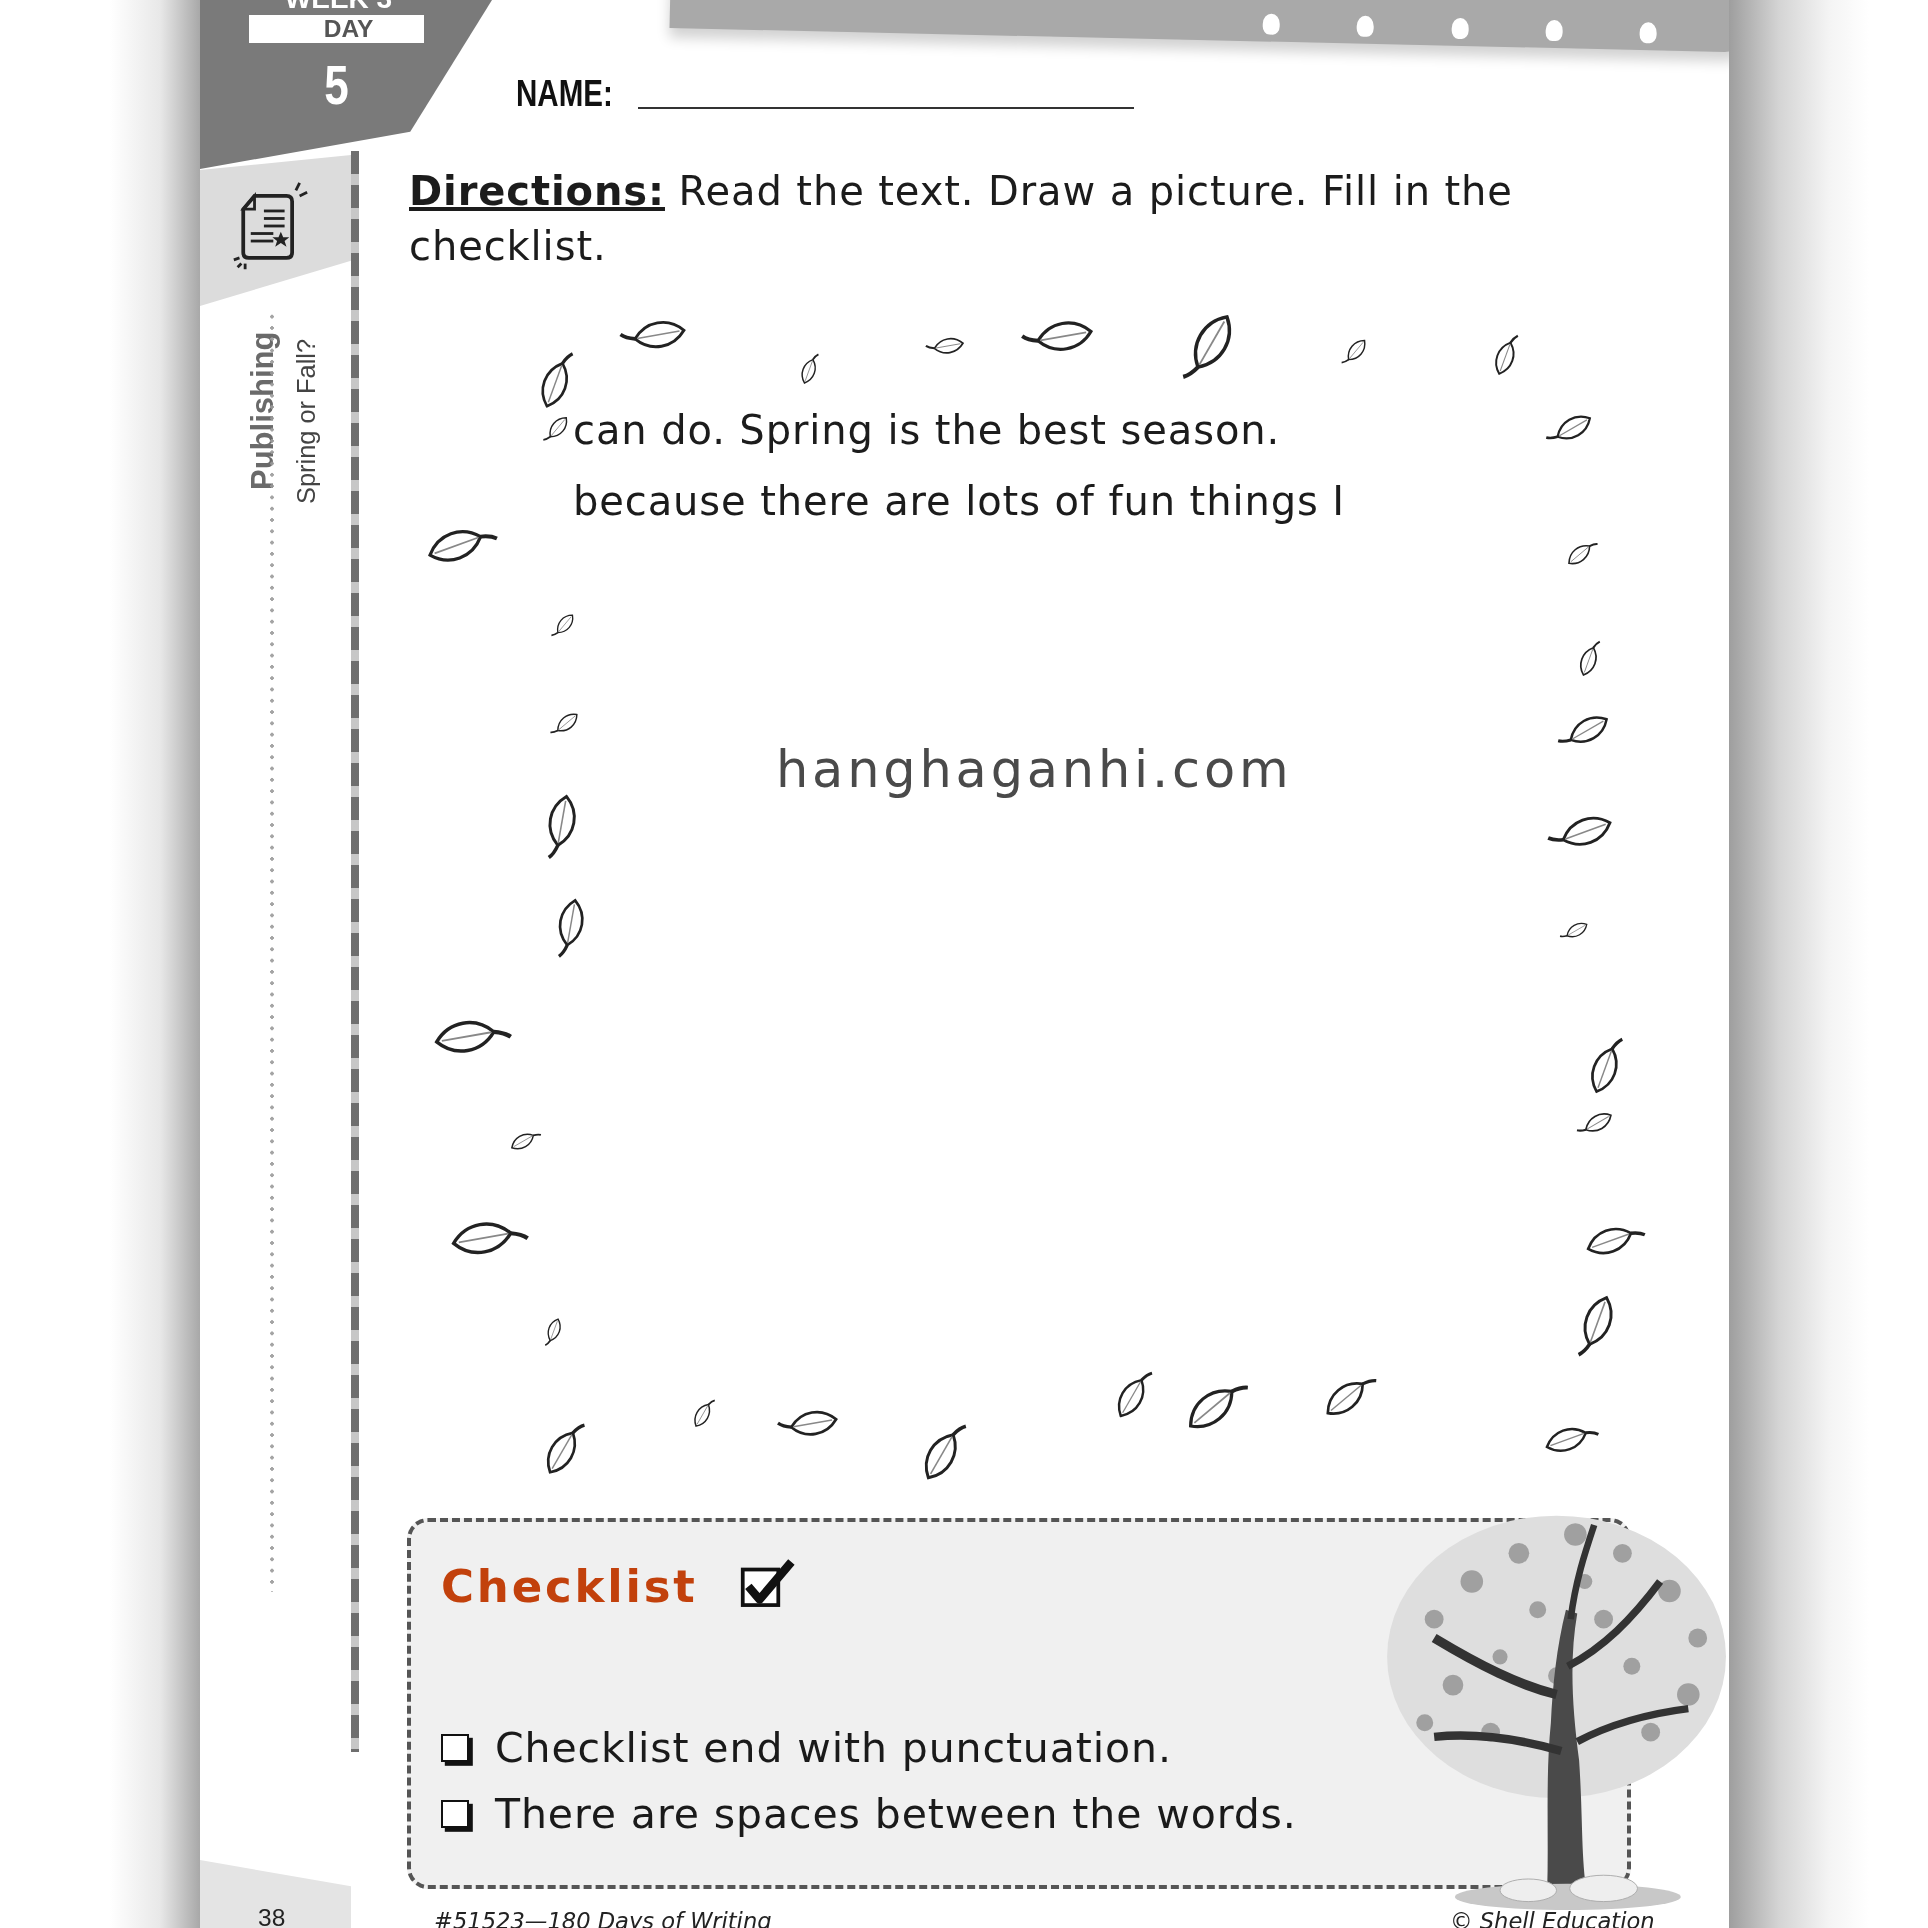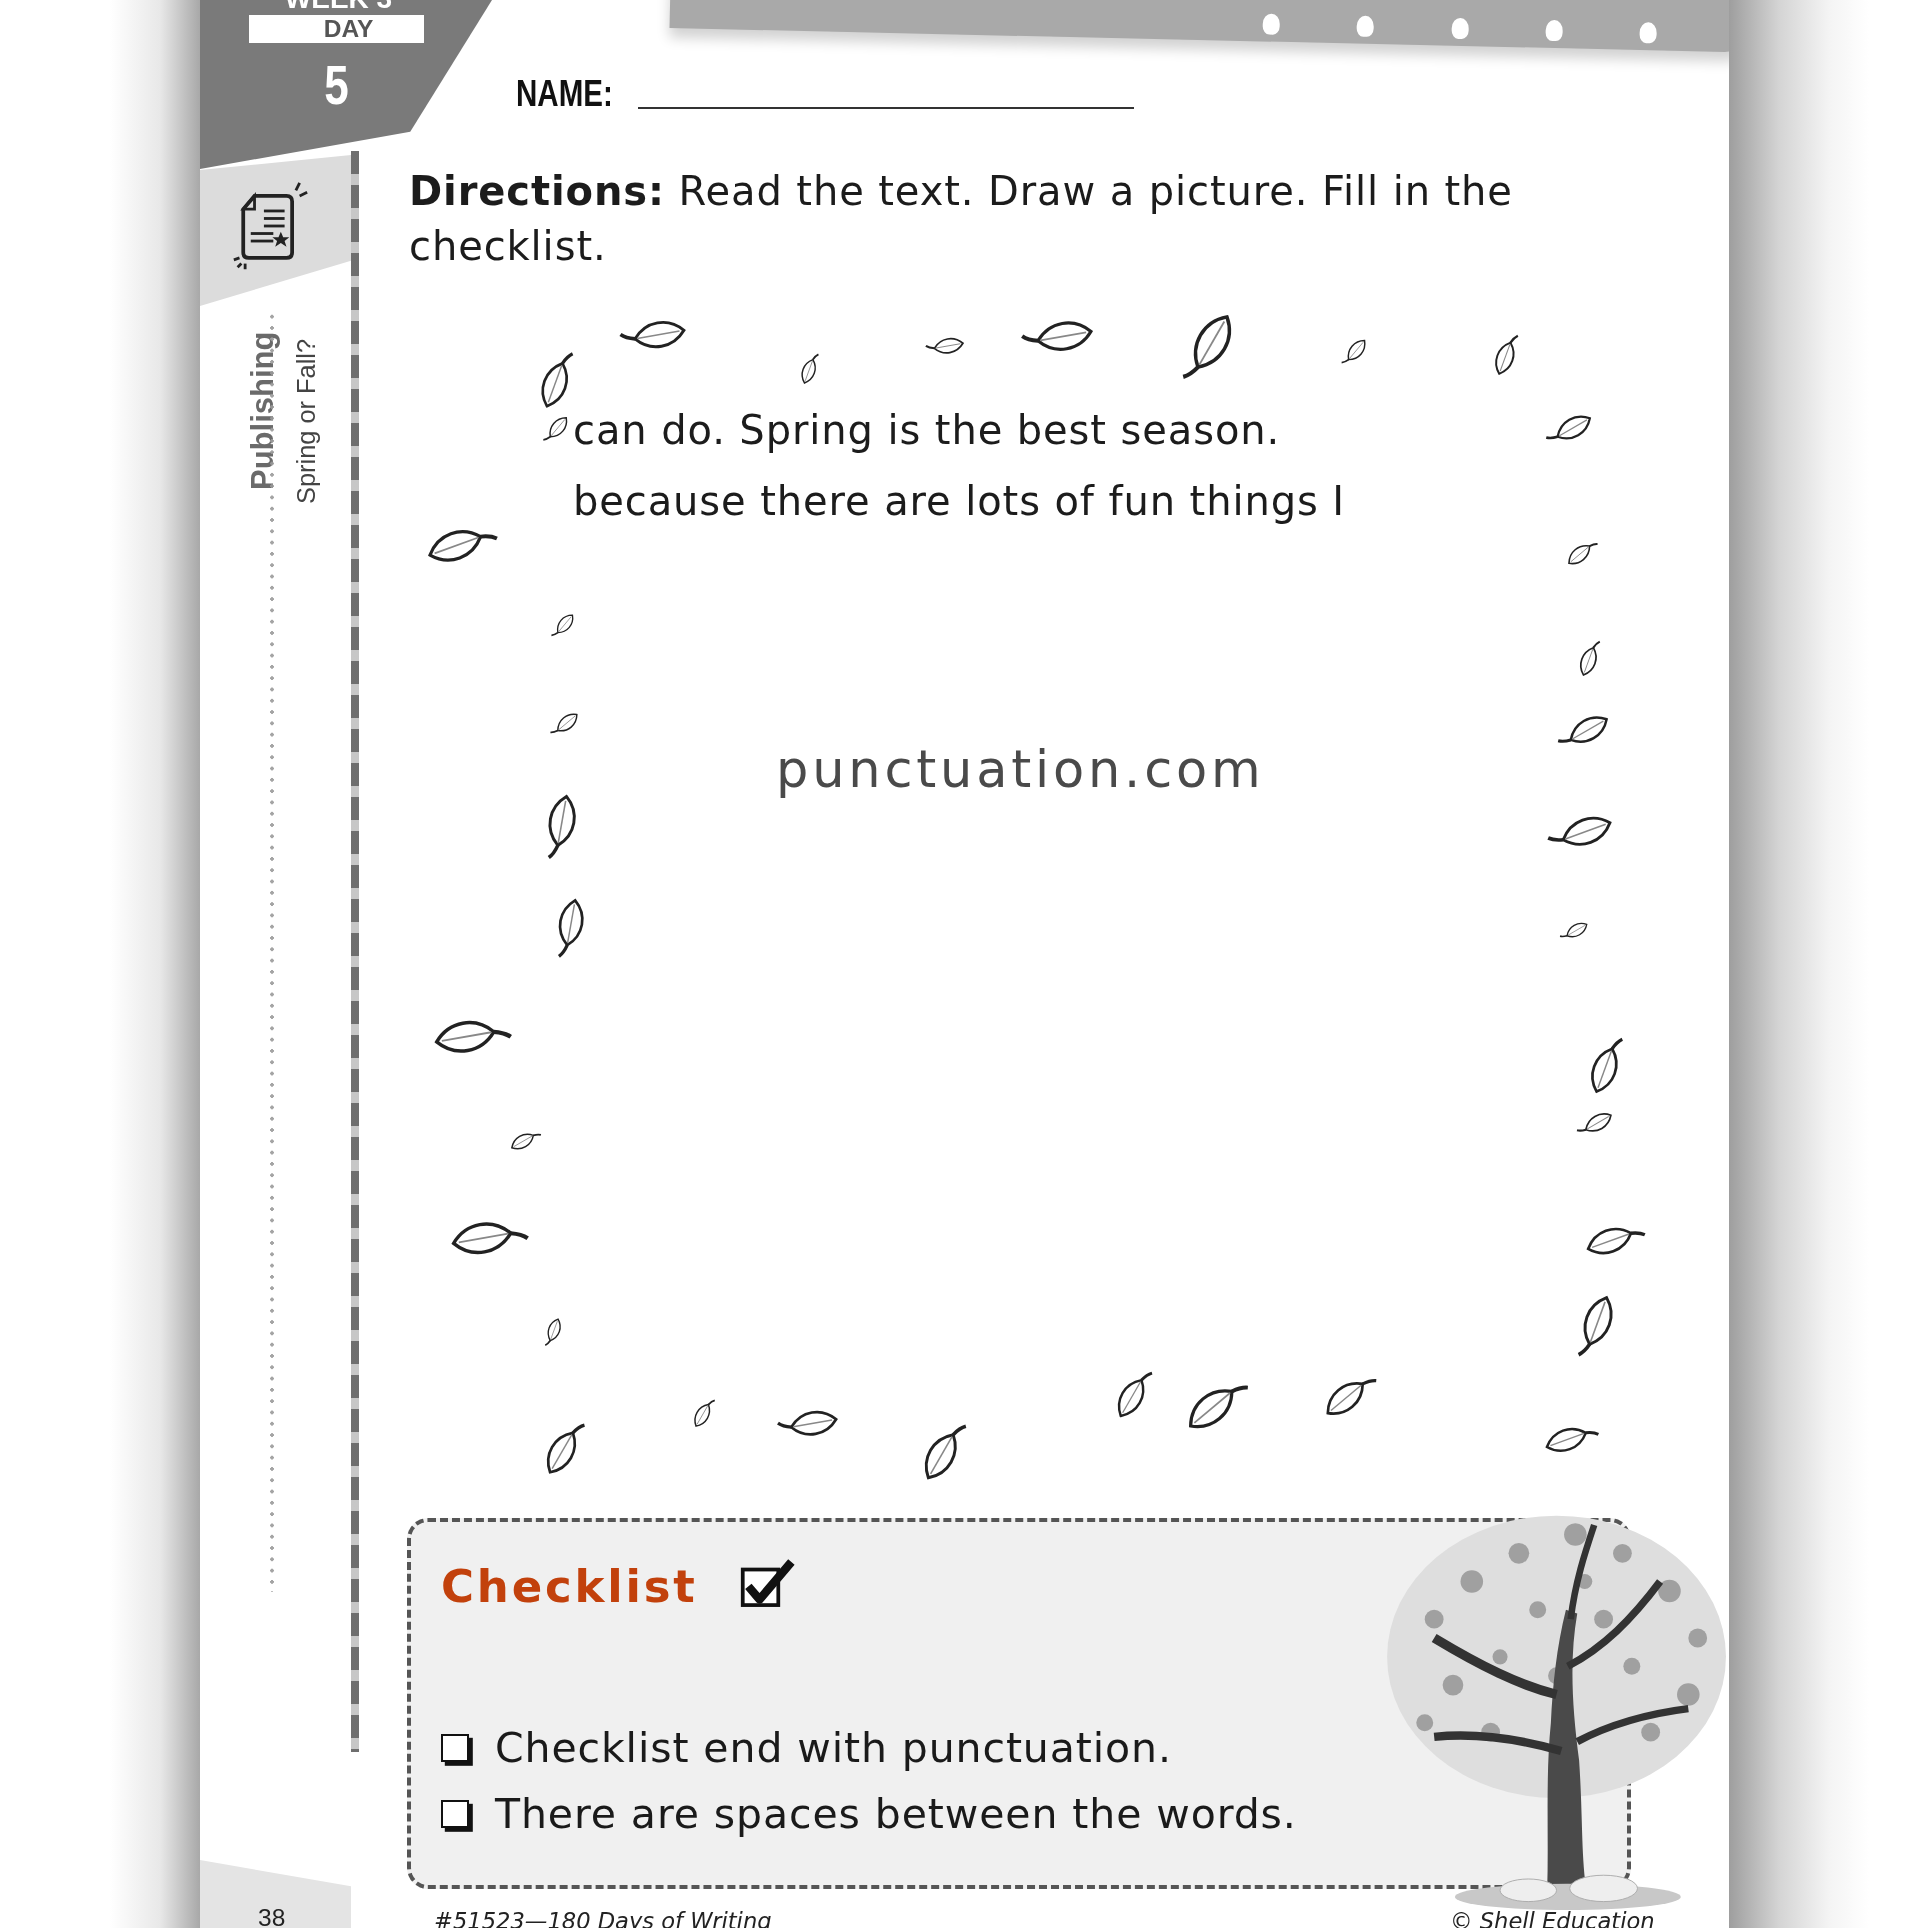--- a/index.html
+++ b/index.html
@@ -89,21 +89,21 @@
     font-family: "Liberation Sans", sans-serif; font-weight: bold; font-size: 36px; color: #111;
     transform: scaleX(0.82); transform-origin: left;
   }
   .name-line { position: absolute; left: 438px; top: 107px; width: 496px; height: 1.9px; background: #333; }
 
   .directions {
     position: absolute; left: 209px; top: 164px; width: 1224px;
     font-family: "DejaVu Sans", sans-serif; font-size: 40px; line-height: 55px; color: #1c1c1c;
     letter-spacing: 0.9px;
   }
-  .directions b { font-weight: bold; }
+  .directions b { font-weight: bold; text-decoration: underline; }
 
   
   .story {
     position: absolute; left: 373px; top: 395px; width: 904px;
     font-family: "DejaVu Sans", sans-serif; font-size: 40px; line-height: 71px; color: #1c1c1c;
     letter-spacing: 0.9px;
   }
   .story .indent { display: inline-block; width: 41px; }
 
   .watermark {
@@ -249,21 +249,21 @@
     <use href="#leaf" transform="translate(1096,1478) rotate(230) scale(1.3)"></use>
     <use href="#leaf" transform="translate(1235,1470) rotate(230) scale(1.1)"></use>
     <use href="#leaf" transform="translate(1472,1522) rotate(-110) scale(1.0)"></use>
   </svg>
 
   <div class="story">
     <div>can do.  Spring is the best season.</div>
     <div>because there are lots of fun things I</div>
   </div>
 
-  <div class="watermark">punctuation.com</div>
+  <div class="watermark">hanghaganhi.com</div>
 
   <div class="checklist">
     <div class="checklist-title">Checklist</div>
     <svg class="check-icon" viewBox="0 0 62 56">
       <rect x="4" y="12" width="38" height="38" fill="#fff" stroke="#111" stroke-width="4"></rect>
       <path d="M10 30 L22 44 L56 4" fill="none" stroke="#111" stroke-width="9" stroke-linejoin="round"></path>
     </svg>
     <div class="check-item" style="top:202px">
       <span class="box"></span>
       <span>Checklist end with punctuation.</span>

